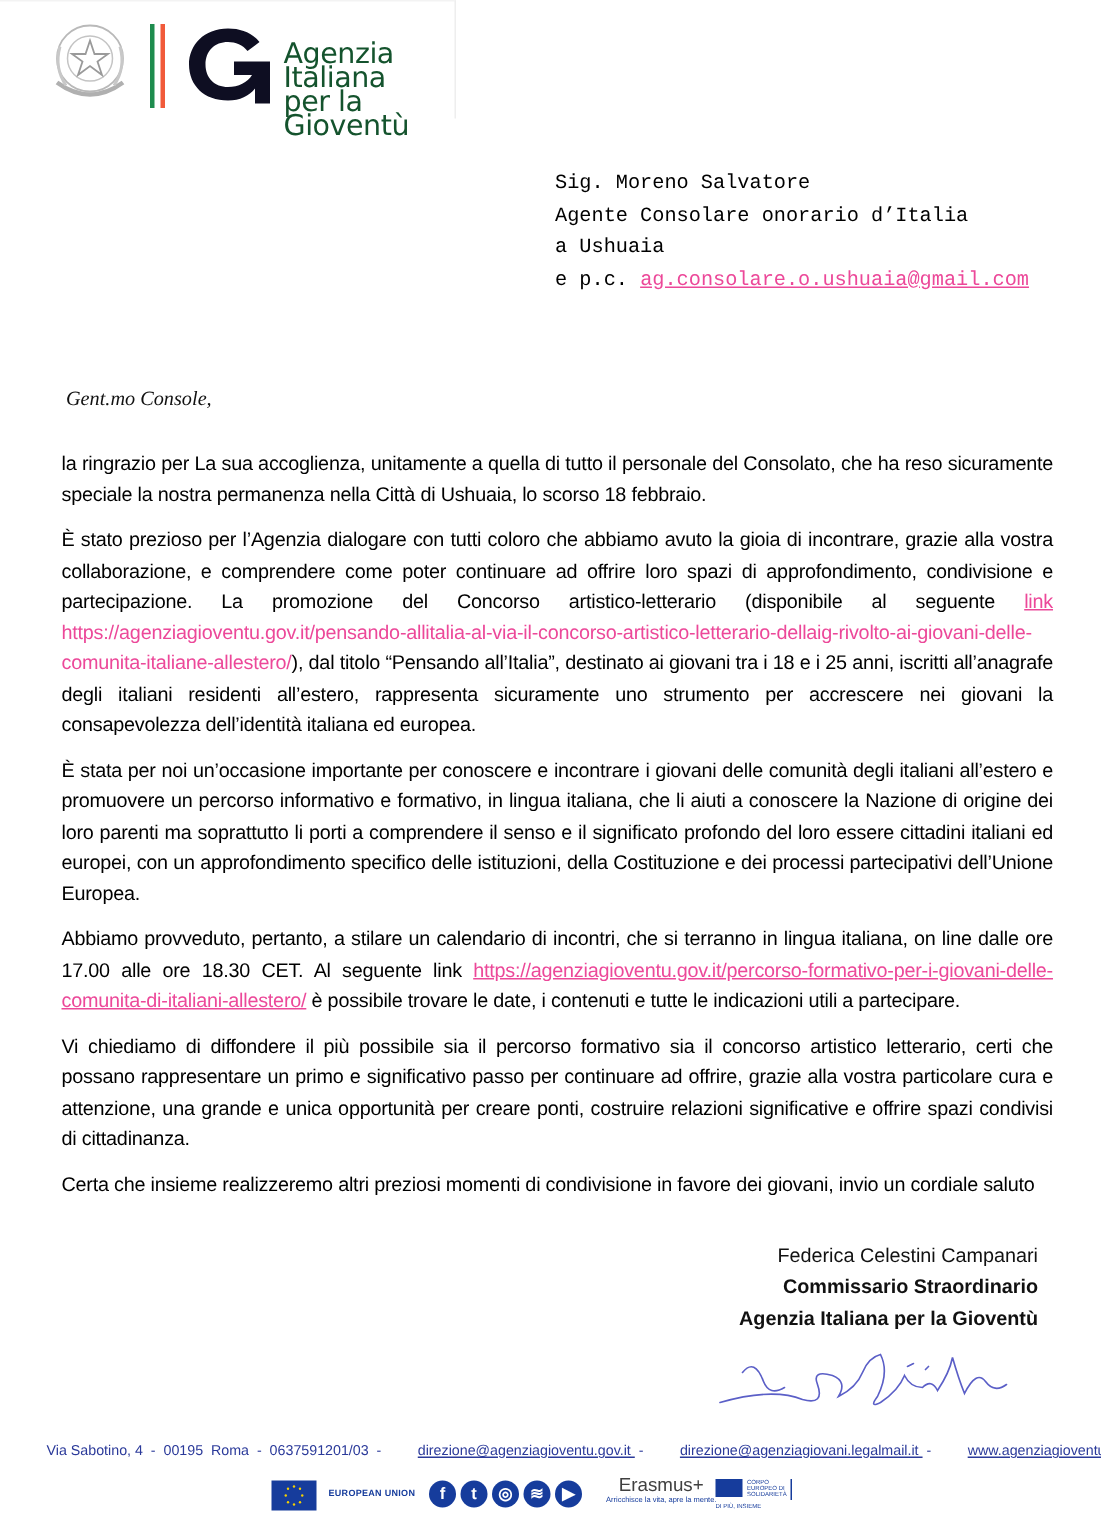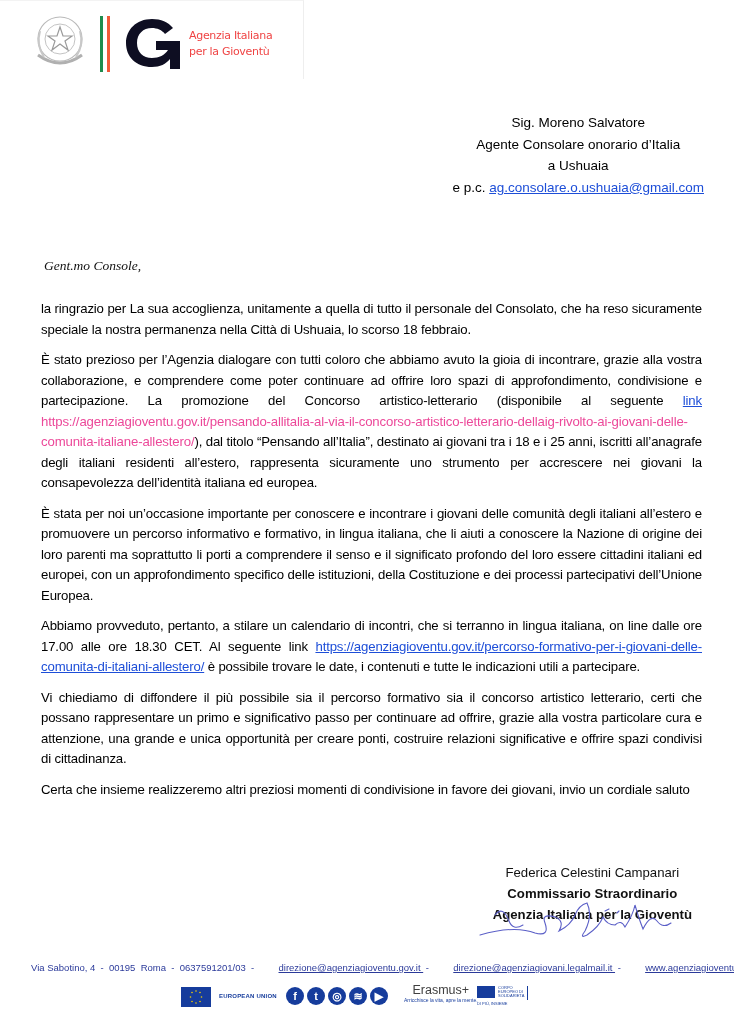--- a/index.html
+++ b/index.html
@@ -11,41 +11,41 @@
       position: absolute; left: 0; top: 0; width: 303px; height: 78px;
       border-right: 1px solid #eeeeee; border-top: 1px solid #f3f3f3;
     }
     .emblem { position: absolute; left: 32px; top: 10px; width: 56px; height: 62px; }
     .flagbars { position: absolute; left: 99px; top: 15px; width: 12px; height: 56px; }
     .flagbars span { position: absolute; top: 0; width: 3px; height: 56px; }
     .flagbars .g { left: 1px; background: #1e8c4e; }
     .flagbars .r { left: 8px; background: #f15a3a; }
     .glogo { position: absolute; left: 122px; top: 14px; width: 60px; height: 56px; }
     .brand {
-      position: absolute; left: 189px; top: 27px; font-size: 11px; line-height: 16px;
-      color: #ef4444; font-family: "DejaVu Sans", sans-serif; letter-spacing: -0.3px;
+      position: absolute; left: 189px; top: 27px; font-size: 19px; line-height: 16px;
+      color: #14532d; font-family: "DejaVu Sans", sans-serif; letter-spacing: -0.3px;
     }
     .recipient {
-      position: absolute; right: 30px; top: 112px; text-align: center;
-      font-size: 13.5px; line-height: 21.5px; color: #000;
+      position: absolute; right: 48px; top: 112px; text-align: left;
+      font-size: 13.5px; line-height: 21.5px; color: #000; font-family: Liberation Mono, monospace;
     }
-    a.lnk { color: #1d4ed8; text-decoration: underline; }
+    a.lnk { color: #ec4899; text-decoration: underline; }
     .lnk-plain { color: #ec4899; }
     .salutation {
       position: absolute; left: 44px; top: 258px; font-style: italic; font-size: 13.5px; font-family: Liberation Serif, serif;
     }
     .body {
       position: absolute; left: 41px; top: 299px; width: 661px;
       font-size: 13.2px; line-height: 20.5px; text-align: justify; color: #000;
       letter-spacing: -0.15px;
     }
     .body p { margin: 0 0 10px 0; }
     .signature {
-      position: absolute; right: 42px; top: 826px; text-align: center;
-      font-size: 13.2px; line-height: 21px; margin-top: 36px;
+      position: absolute; right: 42px; top: 826px; text-align: right;
+      font-size: 13.2px; line-height: 21px;
     }
     .signature .bold { font-weight: bold; }
     .sigimg { position: absolute; left: 475px; top: 895px; width: 210px; height: 50px; }
     .footer-line {
       position: absolute; left: 31px; top: 962px; font-size: 9.5px; color: #2b3a9a;
       white-space: pre;
     }
     .footer-line a { color: #2b3a9a; text-decoration: underline; margin-left: 19px; }
     .logos { position: absolute; left: 180px; top: 983px; height: 26px; width: 360px; }
     .eu-flag { position: absolute; left: 1px; top: 4px; width: 30px; height: 20px; background: #163c9c; }

